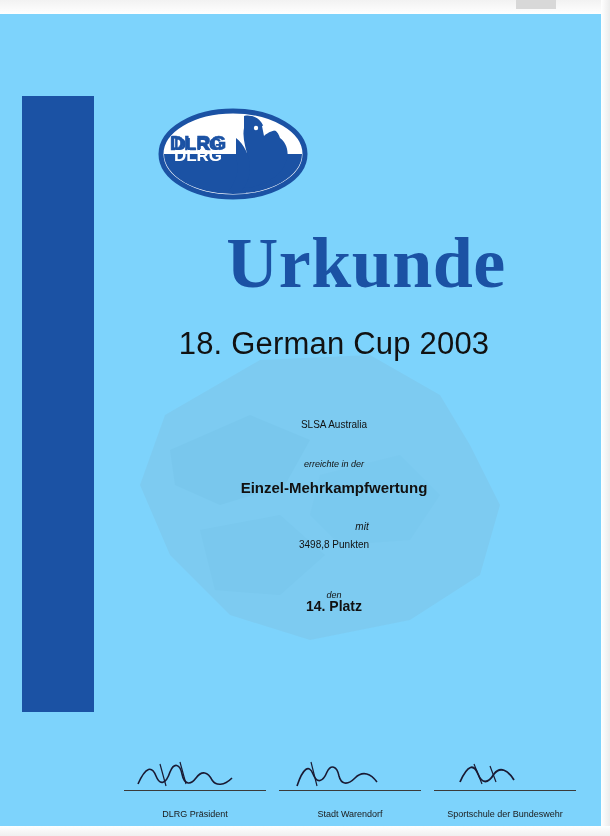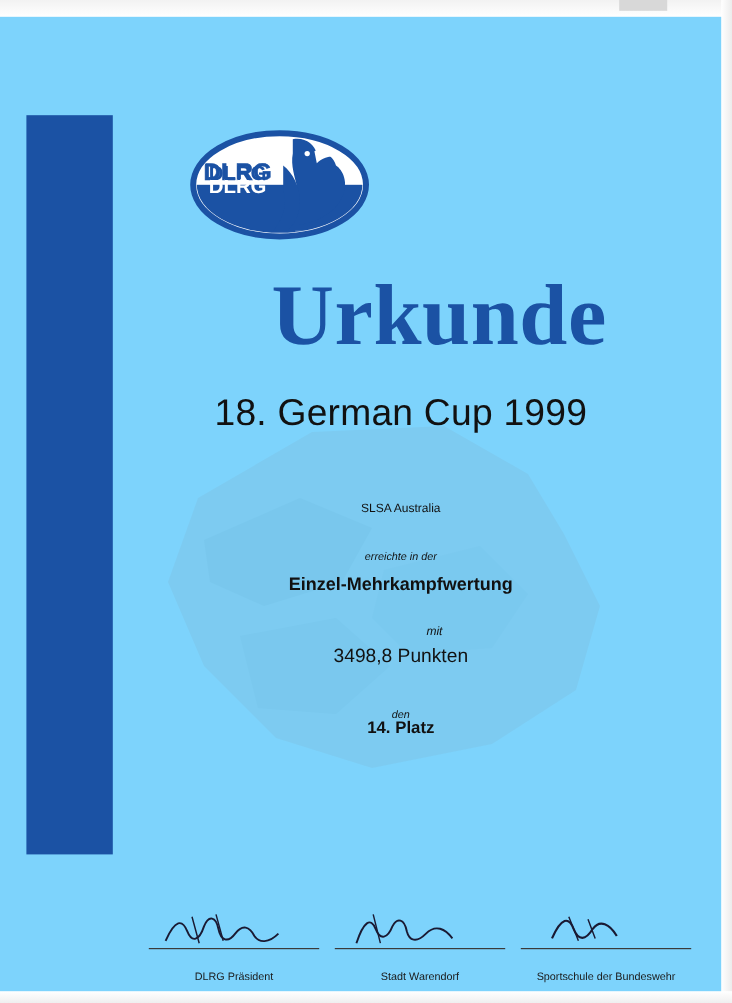--- a/index.html
+++ b/index.html
@@ -131,21 +131,21 @@
     font-weight: bold;
   }
   .connector2 {
     top: 521px;
     font-size: 10px;
     font-style: italic;
     padding-left: 28px;
   }
   .points {
     top: 539px;
-    font-size: 16px;
+    font-size: 10px;
   }
   .connector3 {
     top: 580px;
     font-size: 9px;
     font-style: italic;
     margin-top: 10px;
   }
   .placement {
     top: 598px;
     font-size: 14px;
@@ -219,21 +219,21 @@
       <path d="M104 18 C110 14 118 16 122 22 C116 22 110 24 106 28 Z" fill="#ffffff"></path>
       <circle cx="98" cy="20" r="2.2" fill="#ffffff"></circle>
       <path d="M88 84 L120 84 L120 88 L88 88 Z" fill="#ffffff" opacity="0.25"></path>
     </g>
     <text x="40" y="53" font-family="'Liberation Sans', sans-serif" font-size="17" font-weight="bold" fill="#ffffff" text-anchor="middle" clip-path="url(#ovalclip)">DLRG</text>
     <text x="40" y="42" font-family="'Liberation Sans', sans-serif" font-size="17" font-weight="bold" fill="#1b52a4" text-anchor="middle" clip-path="url(#ovalclip)">DLRG</text>
   </svg>
 
   <div class="title">Urkunde</div>
 
-  <div class="event">18. German Cup 1999</div>
+  <div class="event">18. German Cup 2003</div>
 
   <div class="center-block club">SLSA Australia</div>
 
   <div class="center-block connector1">erreichte in der</div>
   <div class="center-block discipline">Einzel-Mehrkampfwertung</div>
 
   <div class="center-block connector2">mit</div>
   <div class="center-block points">3498,8 Punkten</div>
 
   <div class="center-block connector3">den</div>

